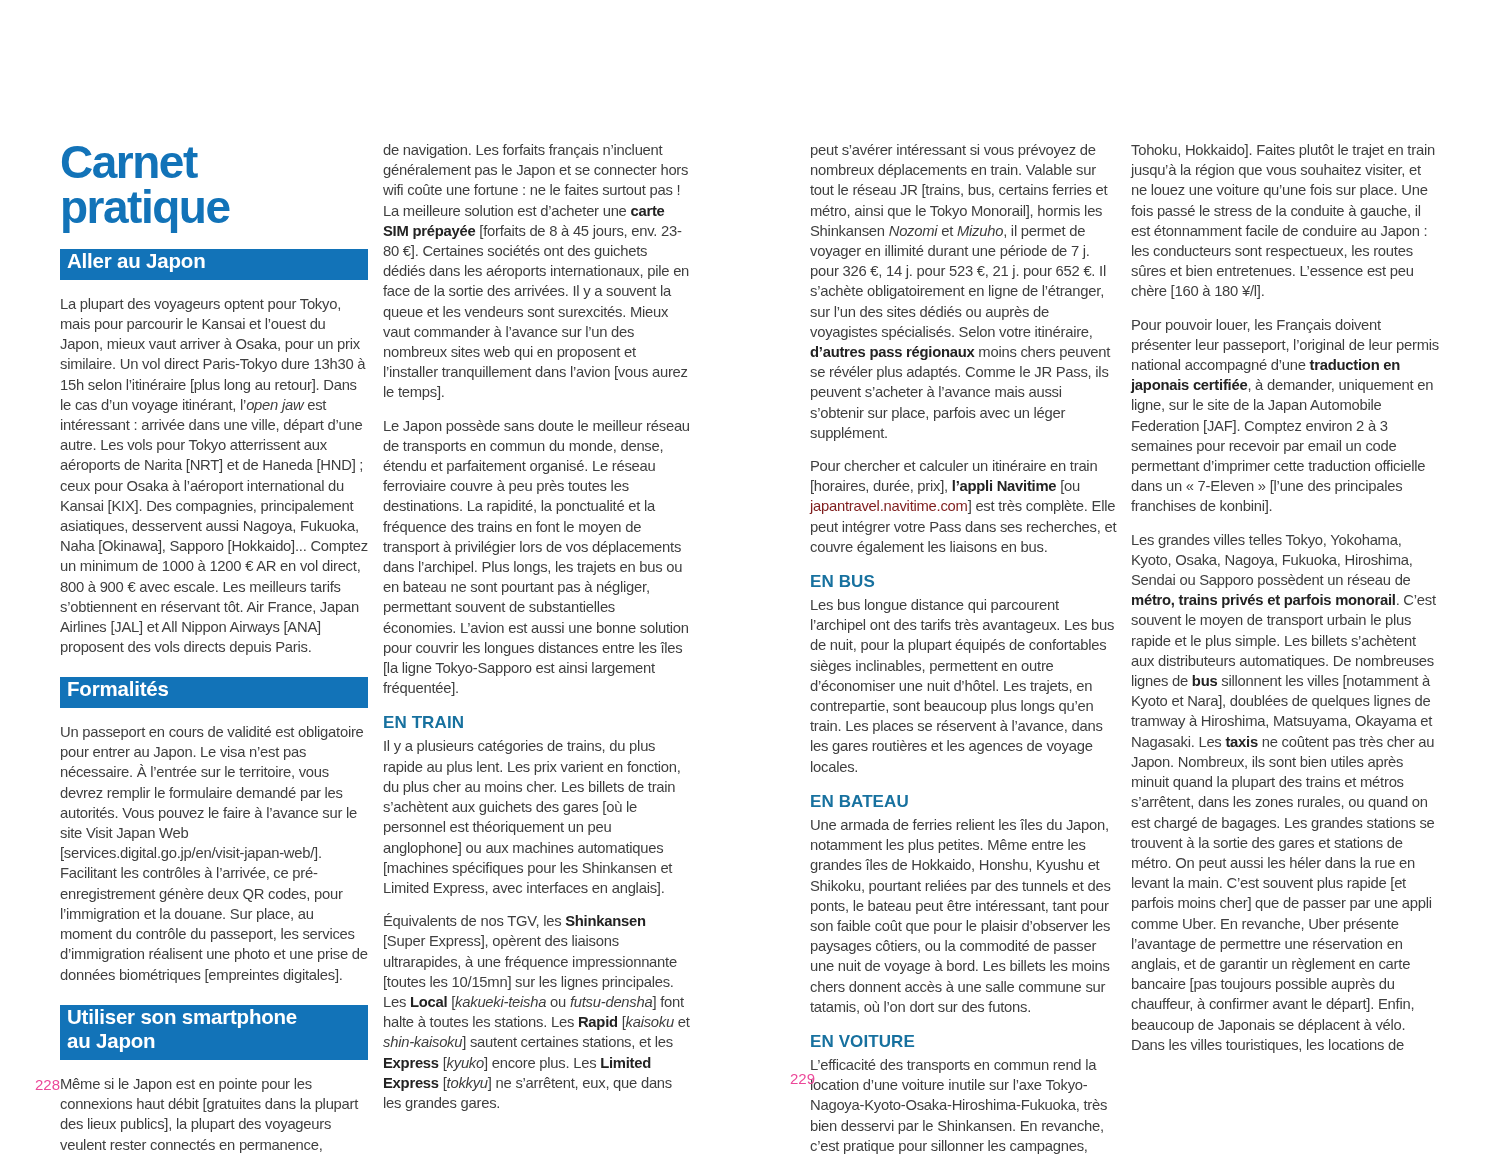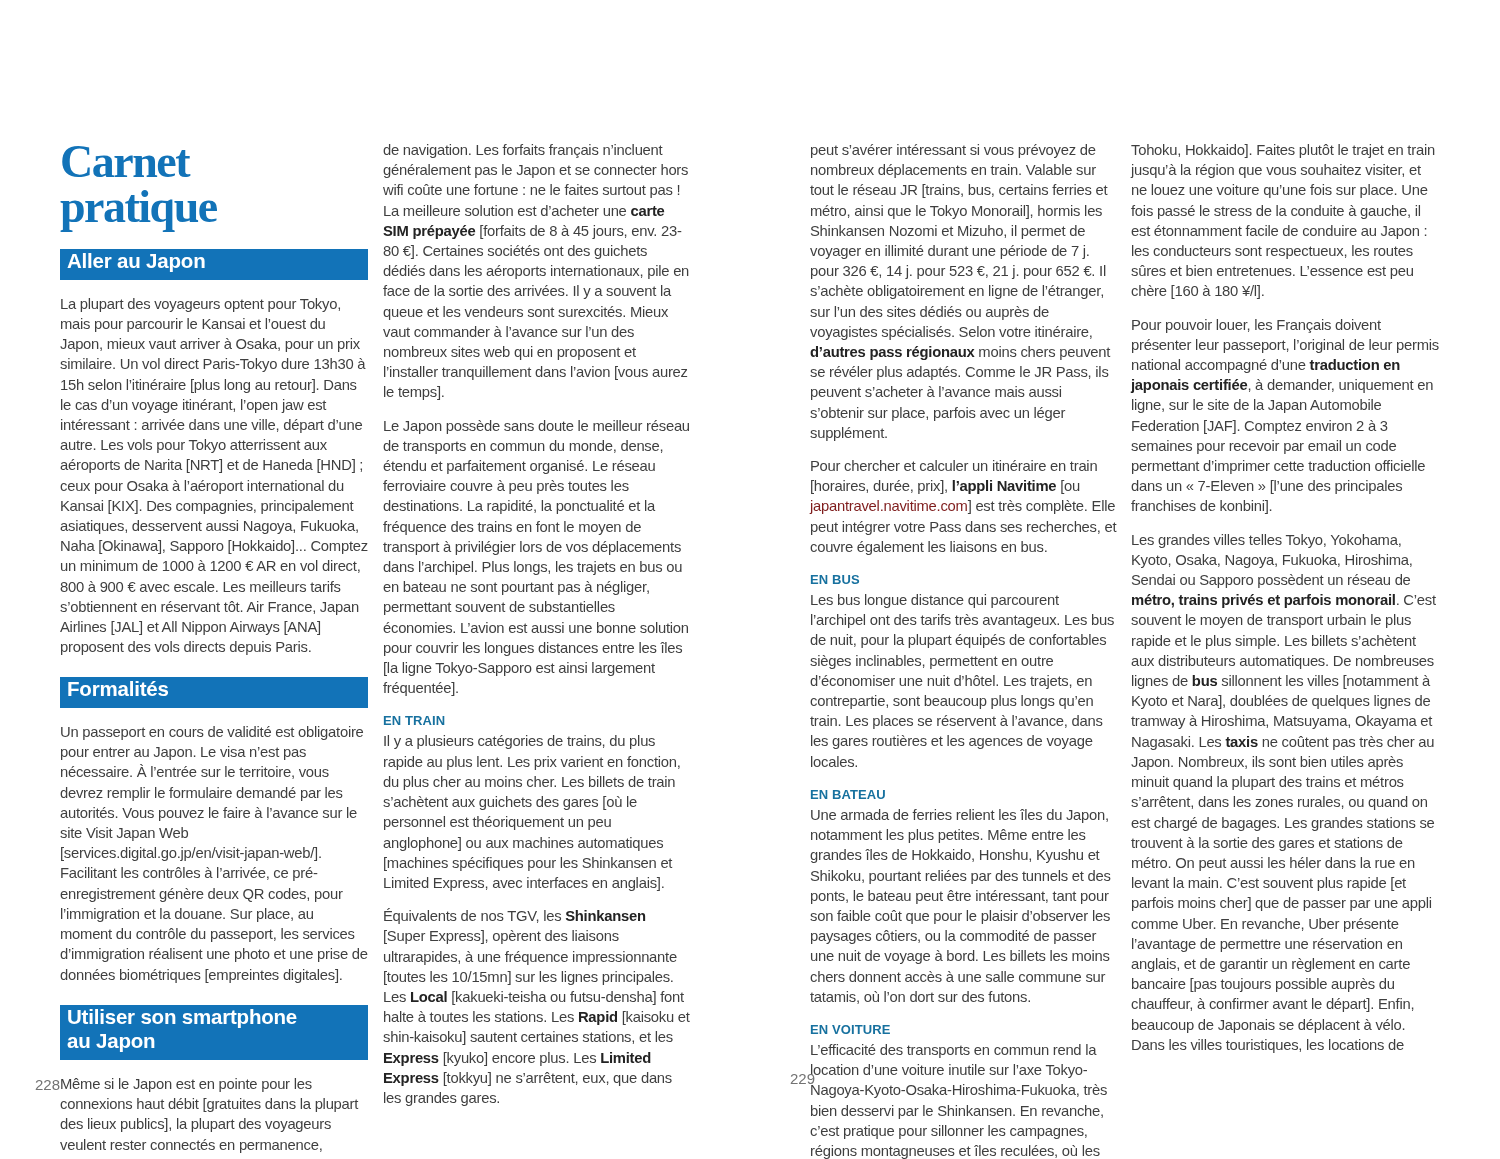--- a/index.html
+++ b/index.html
@@ -8,40 +8,40 @@
     font-family:"Liberation Sans", sans-serif;
     -webkit-font-smoothing:antialiased;
   }
   .col{position:absolute;top:140px;width:308px;}
   #col1{left:60px;}
   #col2{left:383px;}
   #col3{left:810px;}
   #col4{left:1131px;}
   .pagetitle{
     color:#1273b8;font-weight:bold;font-size:46px;line-height:0.97;
-    letter-spacing:-1.5px;margin:0 0 20px 0;font-family:Liberation Serif, serif;
+    letter-spacing:-1.5px;margin:0 0 20px 0;
   }
   .bar{
     background:#1273b8;color:#ffffff;font-weight:bold;font-size:20.5px;
     line-height:1.2;padding:0 8px 6px 7px;margin:20px 0 14px 0;
     letter-spacing:-0.2px;
   }
   .bar:first-child{margin-top:0;}
   .sub{
-    color:#17719f;font-weight:bold;font-size:13px;margin:15px 0 3px 0;
+    color:#17719f;font-weight:bold;font-size:17px;margin:15px 0 3px 0;
     letter-spacing:0.1px;
   }
   .p{
     color:#3f3f3f;font-size:14.8px;line-height:20.2px;margin:0 0 13px 0;
     letter-spacing:-0.25px;
   }
   .p .b{font-weight:bold;color:#232323;}
-  .p .i{}
+  .p .i{font-style:italic;}
   .p .l{color:#7f1d1d;}
-  .pagenum{position:absolute;color:#737373;font-size:15px;}
+  .pagenum{position:absolute;color:#ec4899;font-size:15px;}
   #pagenum-left{left:35px;top:1076px;}
   #pagenum-right{left:790px;top:1070px;}
 </style>
 </head>
 <body>
 
 <div class="col" id="col1">
     <div class="pagetitle">
       <div>Carnet</div>
       <div>pratique</div>

